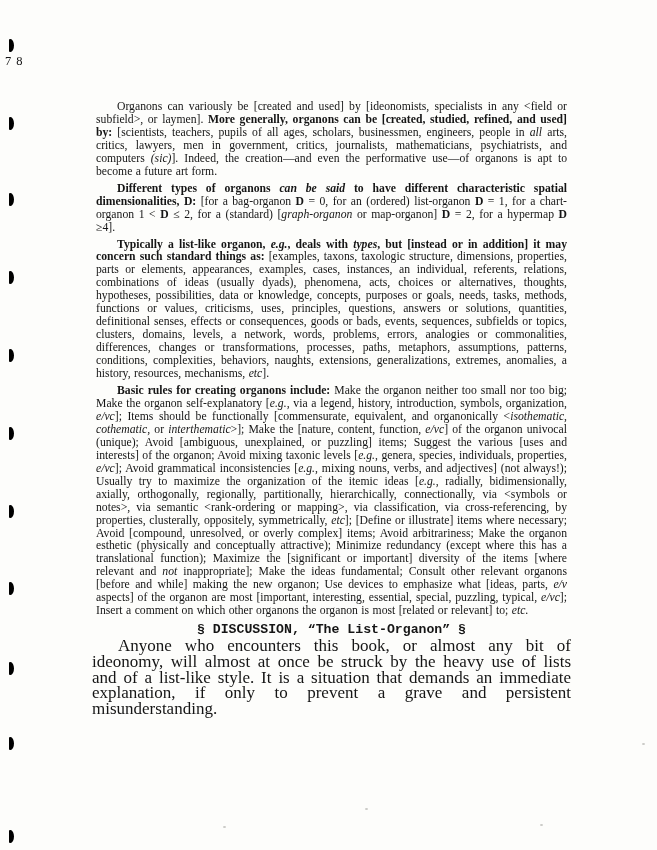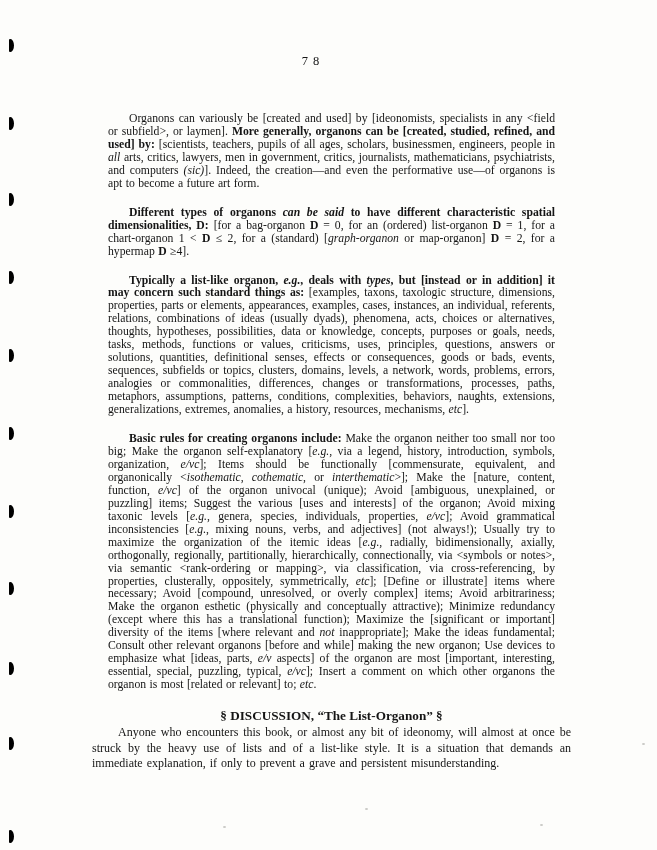--- a/index.html
+++ b/index.html
@@ -14,50 +14,50 @@
     background: #fdfdfb;
     font-family: "Liberation Serif", serif;
     color: #151515;
     overflow: hidden;
   }
   .page-number {
     position: absolute;
     top: 54px;
     left: 0;
     width: 621px;
-    text-align: center;
     font-size: 12.5px;
     letter-spacing: 5px;
     text-indent: 5px; 
     font-family: Liberation Serif, serif;
   }
   .text-block {
     position: absolute;
     left: 92px;
     top: 97px;
     width: 479px;
     text-align: justify;
   }
   p.body {
-    margin: 16px;
+    margin: 4px;
     font-size: 11.7px;
     line-height: 12.95px;
     text-indent: 21px;
     word-spacing: 0.5px;
   }
   p.heading {
     margin: 2px 0 1px 0;
     font-size: 13.2px;
     font-weight: bold;
     text-align: center;
     text-indent: 0;
+    font-family: Liberation Mono, monospace;
   }
   p.large {
     margin: 0;
-    font-size: 12px;
+    font-size: 17px;
     line-height: 15.7px;
     text-indent: 26px;
     word-spacing: 1px;
   }
   .b { font-weight: bold; }
   .i { font-style: italic; }
   .u { }
   .binder-mark {
     position: absolute;
     left: 9px;

